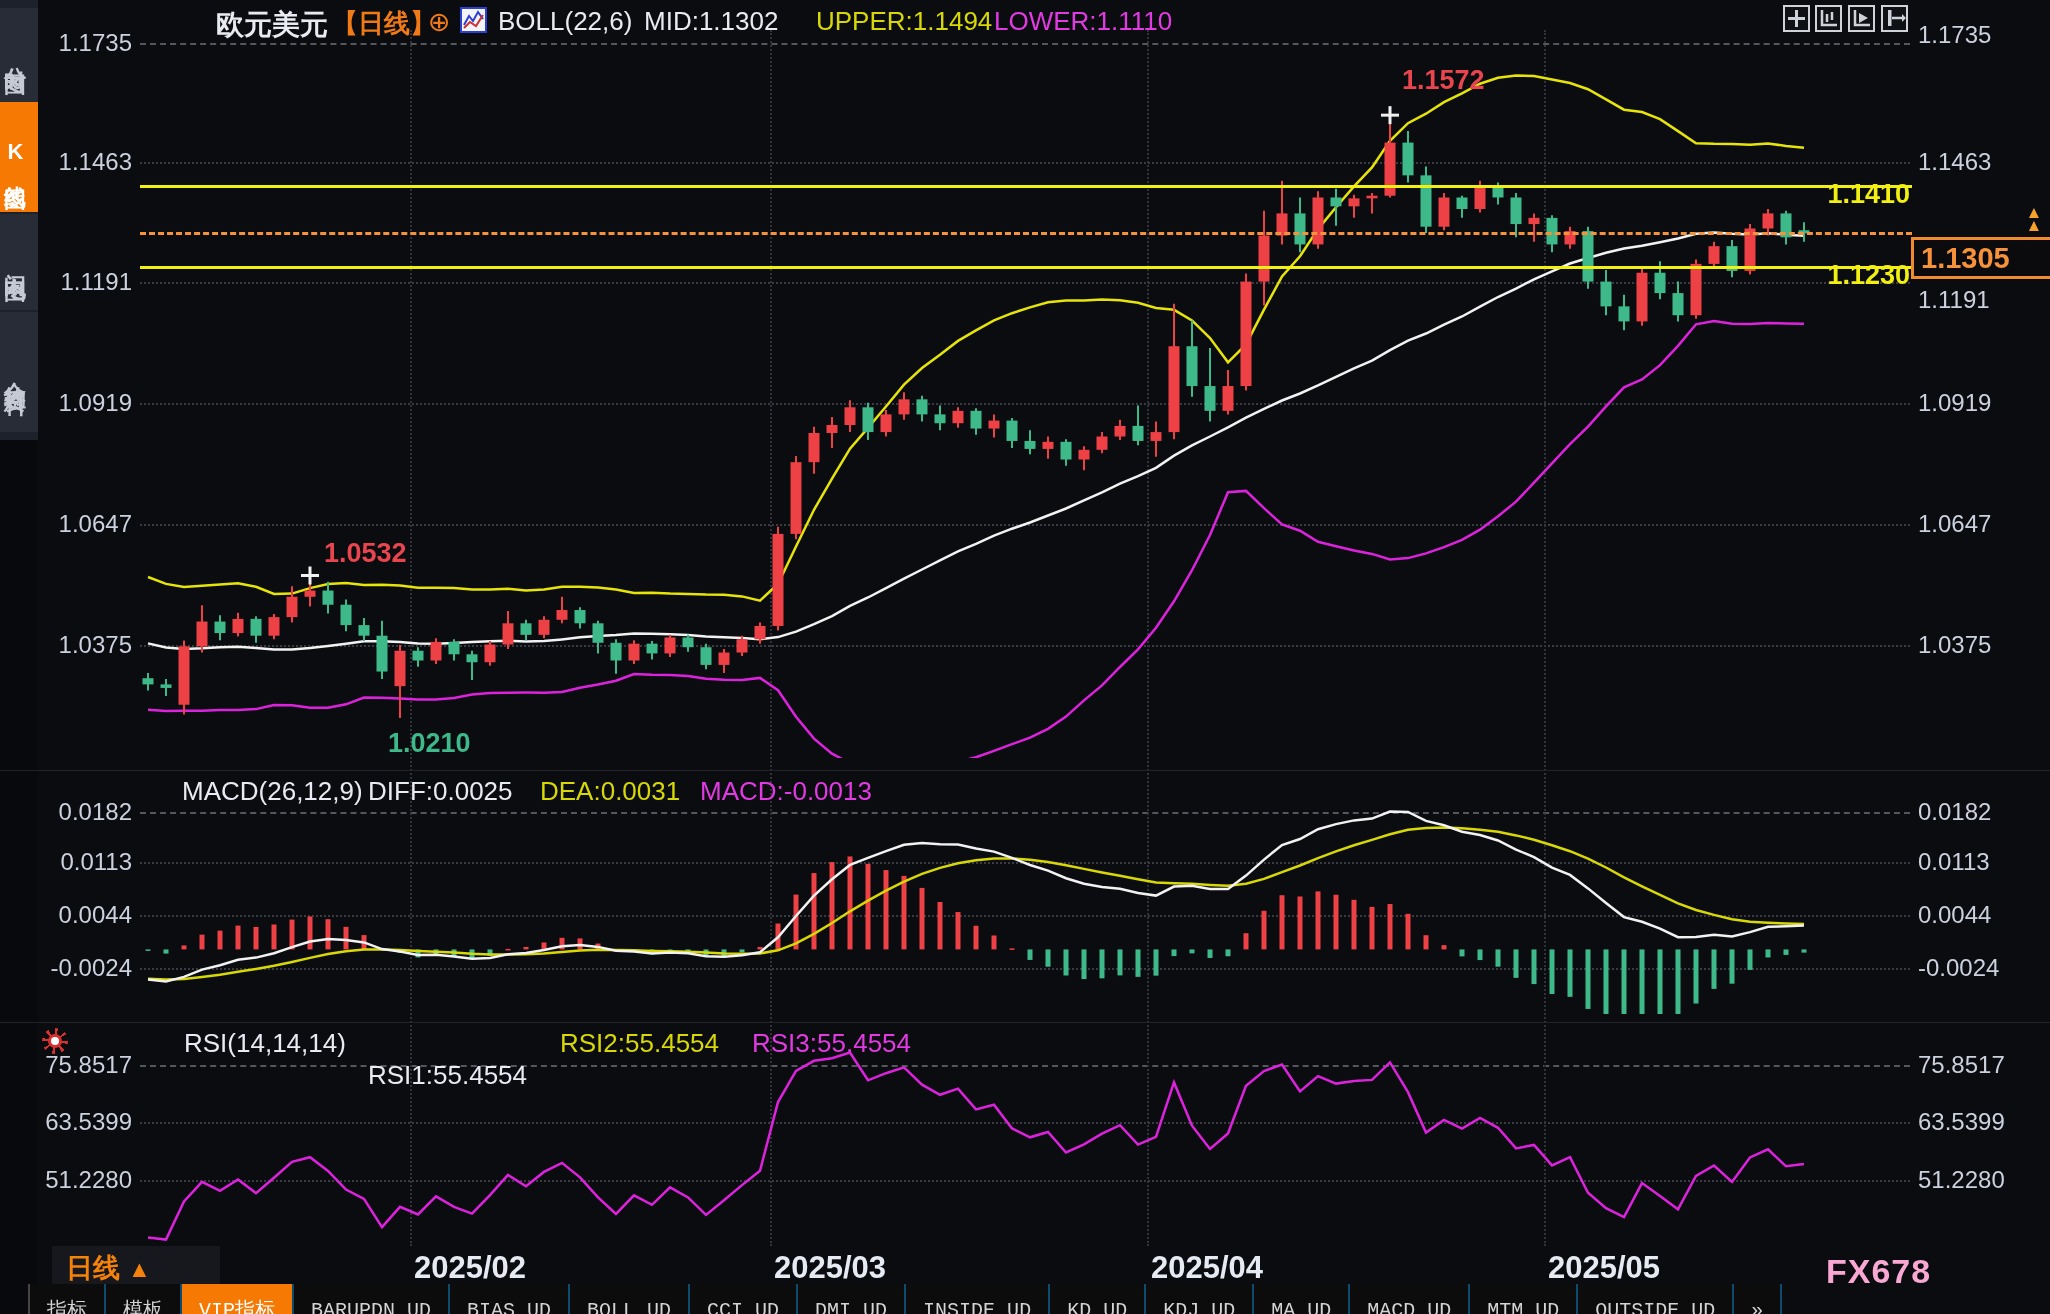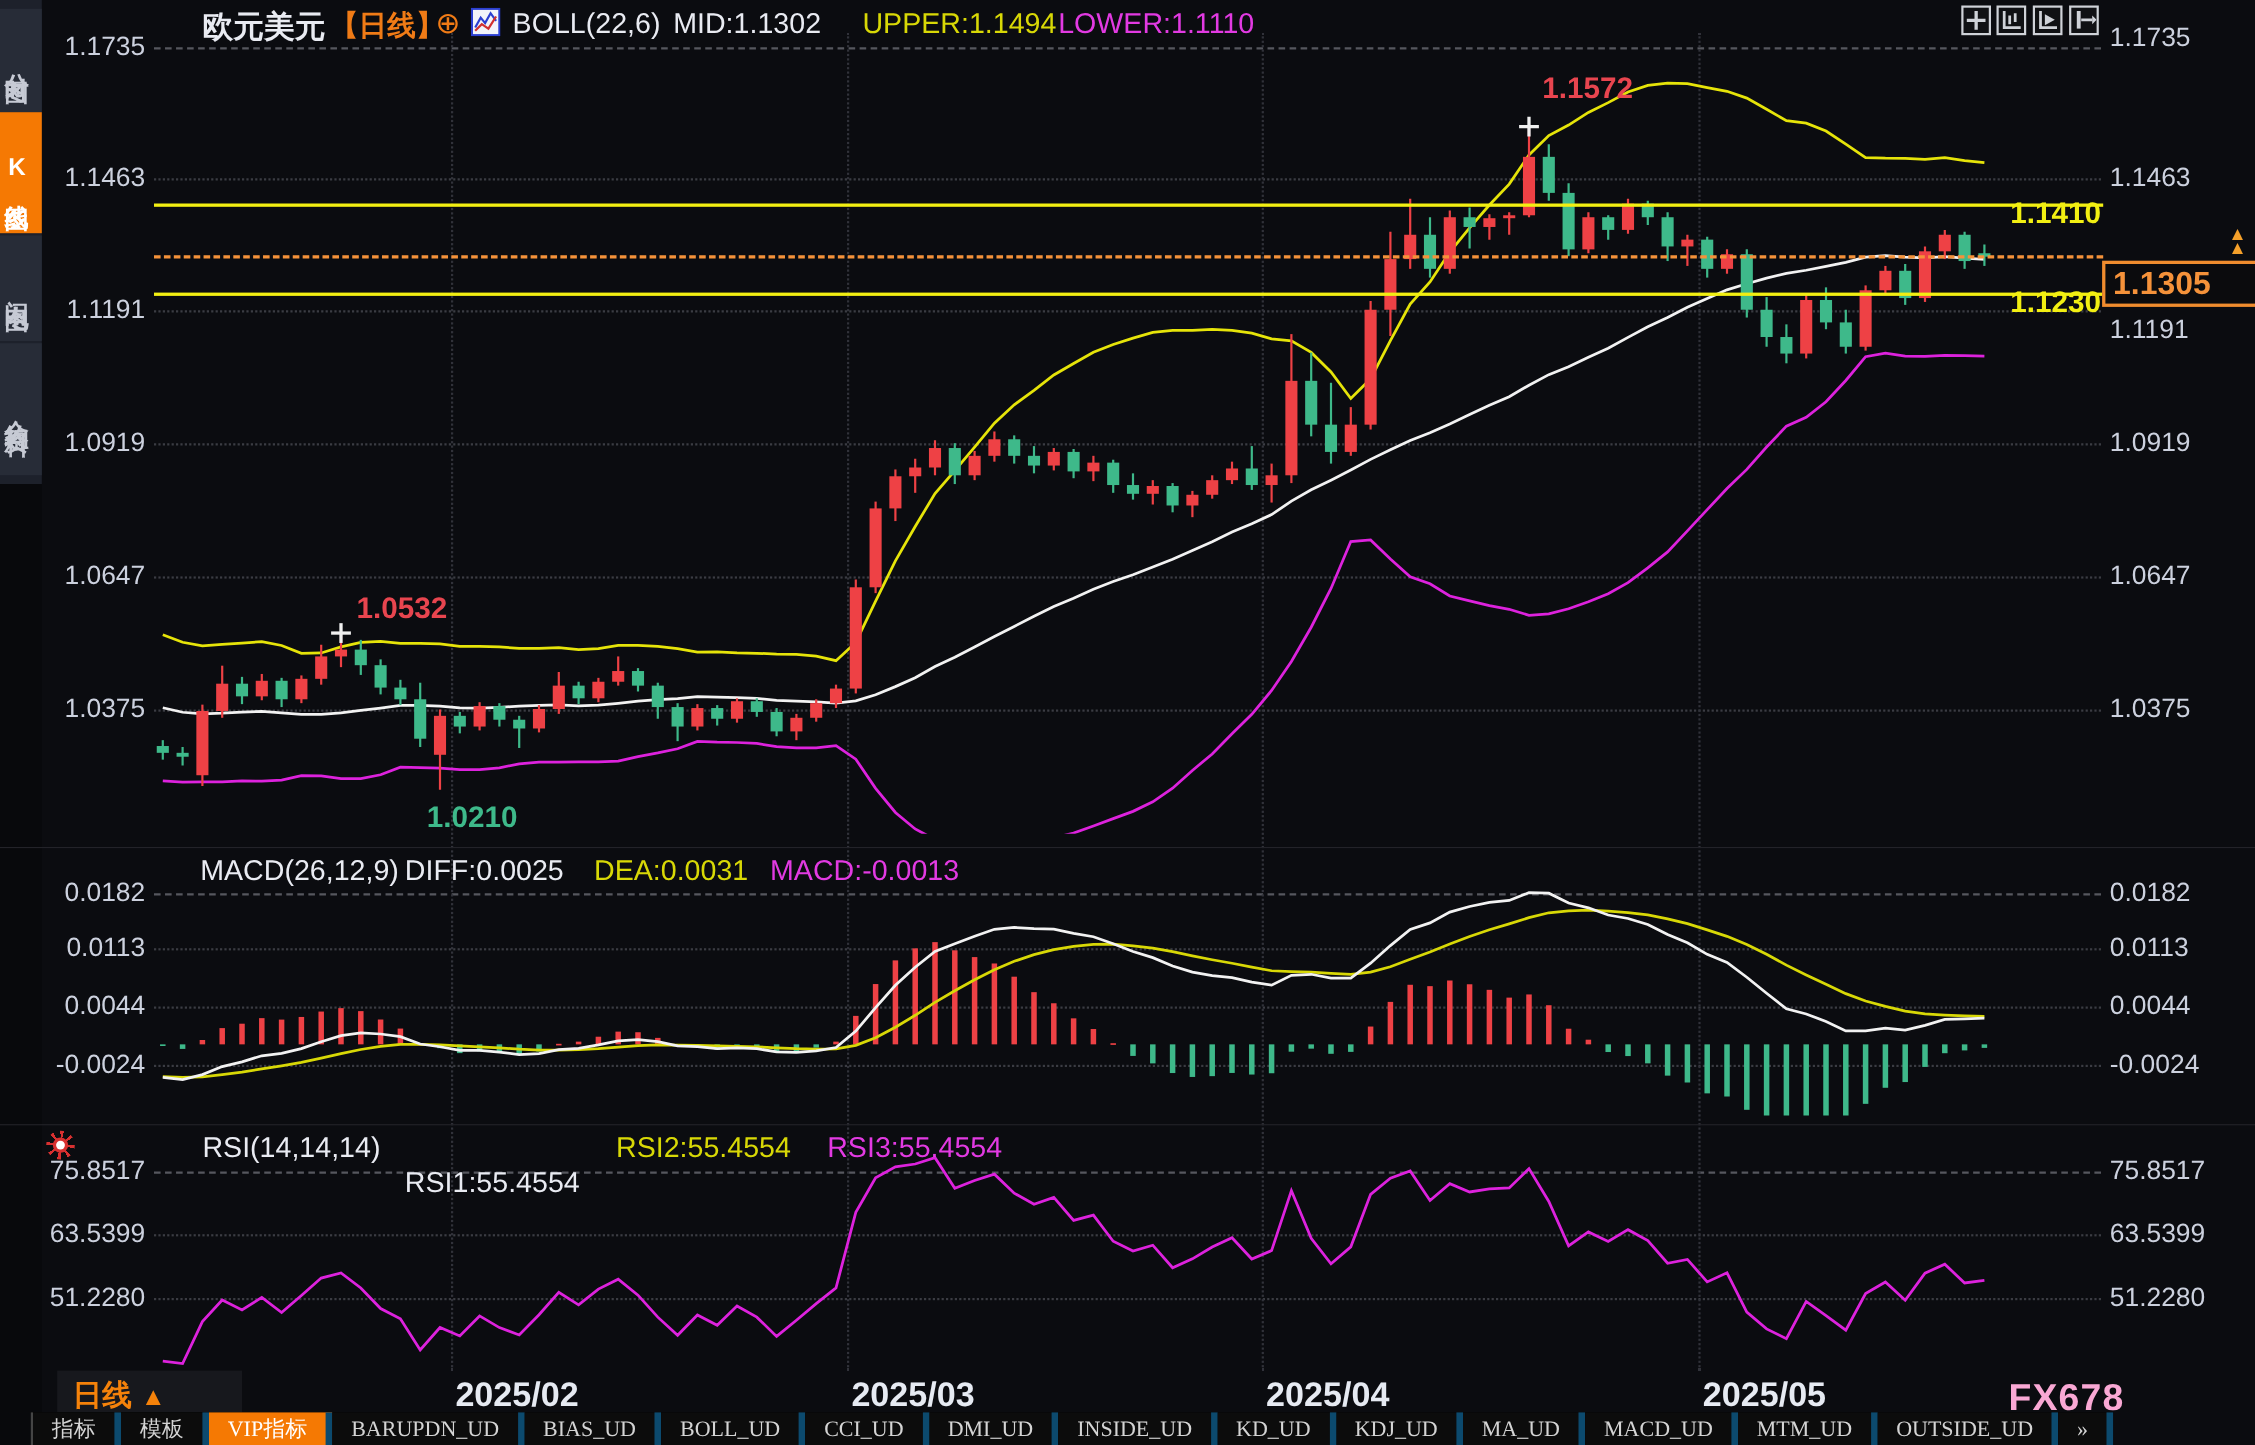--- a/index.html
+++ b/index.html
@@ -6,21 +6,21 @@
   #app{position:relative;width:2050px;height:1314px;background:#0b0c10;overflow:hidden;
        font-family:"Liberation Sans","DejaVu Sans",sans-serif;}
   
   .sidebar-bg{position:absolute;left:0;top:0;width:38px;height:440px;background:#1d212b;}
   .sidebar-bg2{position:absolute;left:0;top:440px;width:38px;height:874px;background:#08090c;}
   .side-item{position:absolute;left:0;width:38px;color:#c6cad4;font-size:22px;font-weight:bold;
              text-align:center;writing-mode:vertical-lr;text-orientation:upright;
              letter-spacing:4px;background:#272c37;cursor:pointer;}
   .side-item.active{background:#f57903;color:#ffffff;}
   
-  .hdr{position:absolute;top:6px;font-size:26px;white-space:nowrap;}
+  .hdr{position:absolute;top:6px;font-size:26px;white-space:nowrap;margin-left:32px;}
   .c-white{color:#e9ebf2;} .c-orange{color:#f07b16;} .c-yellow{color:#d8d806;}
   .c-magenta{color:#e23ae2;}
   .toolbar-btn{position:absolute;top:5px;width:27px;height:27px;border:2px solid #cfd2d8;
                box-sizing:border-box;background:#101114;cursor:pointer;}
   
   .hgrid{position:absolute;left:140px;width:1770px;height:0;border-top:2px dotted #3b3c43;}
   .hgrid.dash{border-top:2px dashed #56575e;}
   .vgrid{position:absolute;top:30px;height:1216px;width:0;border-left:2px dotted #31323a;}
   .ylab{position:absolute;color:#ccd1de;font-size:24px;transform:translateY(-50%);white-space:nowrap;}
   .ylab.l{left:28px;width:104px;text-align:right;}
@@ -35,22 +35,22 @@
   .pricemarker{position:absolute;left:2022px;top:206px;color:#f5a02a;font-size:17px;line-height:13px;
                text-align:center;width:24px;}
   
   .phdr{position:absolute;font-size:26px;white-space:nowrap;}
   
   .xlabel{position:absolute;top:1250px;color:#e6eaf2;font-size:31px;font-weight:bold;}
   .period-band{position:absolute;left:52px;top:1246px;width:168px;height:38px;background:#17181d;}
   .period-btn{position:absolute;left:66px;top:1250px;color:#f5820a;font-size:27px;font-weight:bold;cursor:pointer;}
   .period-btn .arr{font-size:23px;margin-left:8px;}
   .tabbar{position:absolute;left:28px;top:1284px;height:30px;display:flex;background:#000;}
-  .tab{padding:0 17px;line-height:30px;font-family:Liberation Serif, serif;
-       font-size:20px;color:#d4d4d4;background:#0c0c0c;border-right:6px solid #0c4a6e;
+  .tab{padding:12px 17px;line-height:30px;font-family:Liberation Mono, monospace;
+       font-size:20px;color:#d4d4d4;background:#0c0c0c;border-right:2px solid #0c4a6e;
        white-space:nowrap;cursor:pointer;}
   .tab:first-child{border-left:2px solid #454545;}
   .tab.active{background:#f57903;color:#fff;}
   .watermark{position:absolute;left:1826px;top:1252px;font-size:34px;font-weight:bold;color:#f9a8d4;letter-spacing:1px;}
   .sep{position:absolute;left:0;width:2050px;height:0;border-top:1px solid #232329;}
   
   .alarm{position:absolute;left:42px;top:1028px;width:26px;height:26px;border-radius:50%;
          background:repeating-conic-gradient(#d83030 0deg 14deg, transparent 14deg 45deg);}
   .alarm::before{content:"";position:absolute;left:6px;top:6px;width:14px;height:14px;border-radius:50%;background:#d83030;}
   .alarm::after{content:"";position:absolute;left:9px;top:9px;width:8px;height:8px;border-radius:50%;background:#ffffff;}

